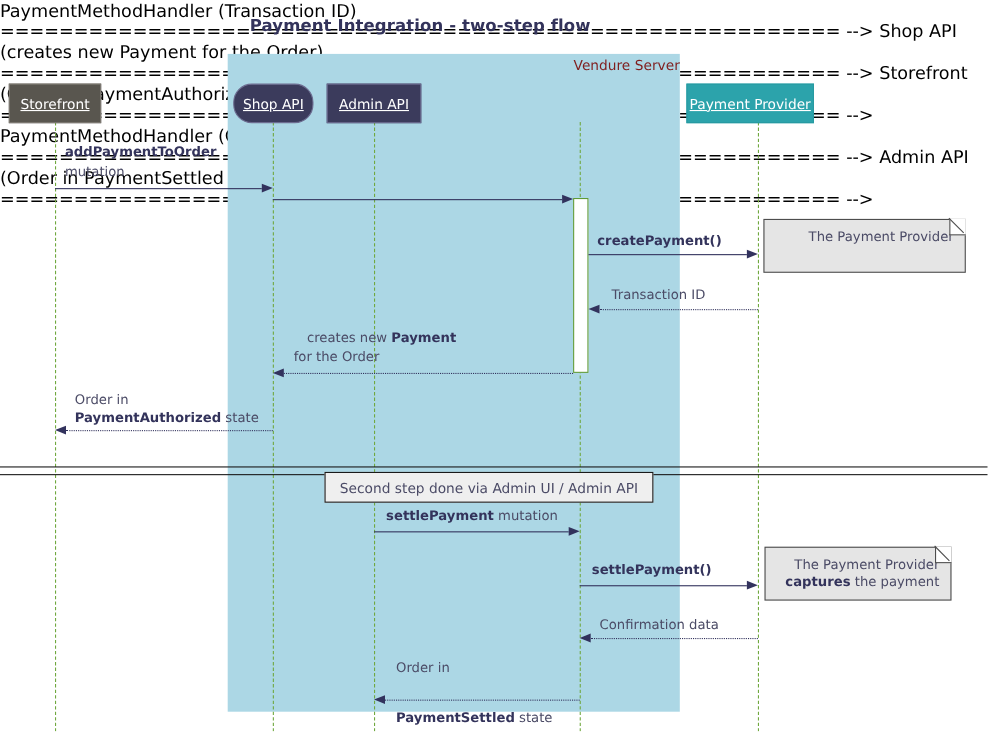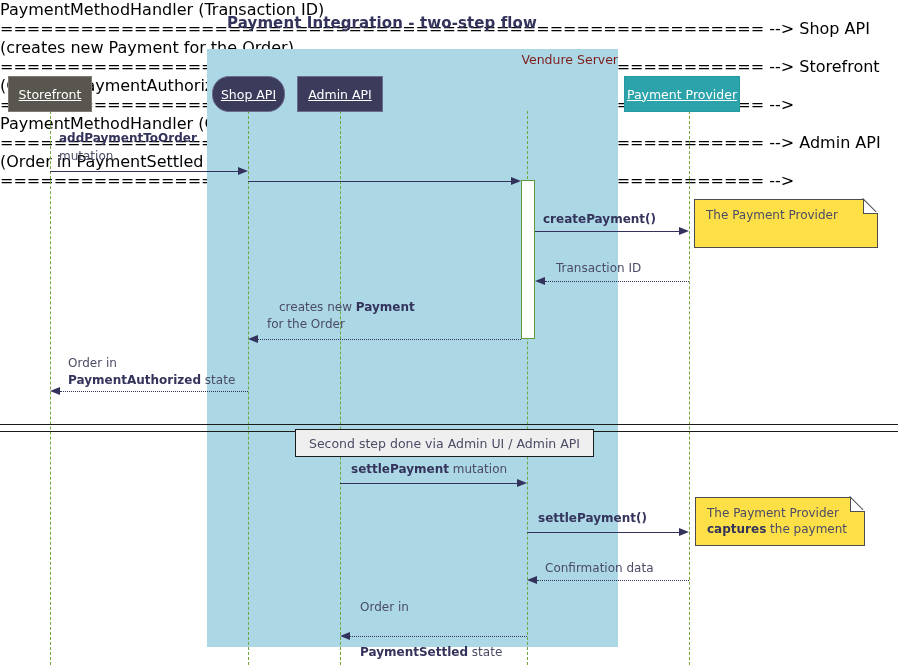--- a/index.html
+++ b/index.html
@@ -107,27 +107,28 @@
     color: #4b4b66;
     line-height: 15px;
     white-space: nowrap;
   }
   .msg-label b { color: #33335b; font-weight: bold; }
 
   
   .note {
     position: absolute;
     box-sizing: border-box;
-    background: #fde047;
+    background: #e5e5e5;
     border: 1px solid #4d4d4d;
     font-size: 12px;
     color: #4b4b66;
     line-height: 16px;
     padding: 7px 10px 6px 11px;
     white-space: nowrap;
+    text-align: right;
   }
   .note b { color: #33335b; font-weight: bold; }
   .note .fold {
     position: absolute;
     right: -1px;
     top: -1px;
     width: 14px;
     height: 14px;
     background: #ffffff;
     border-left: 1px solid #4d4d4d;

